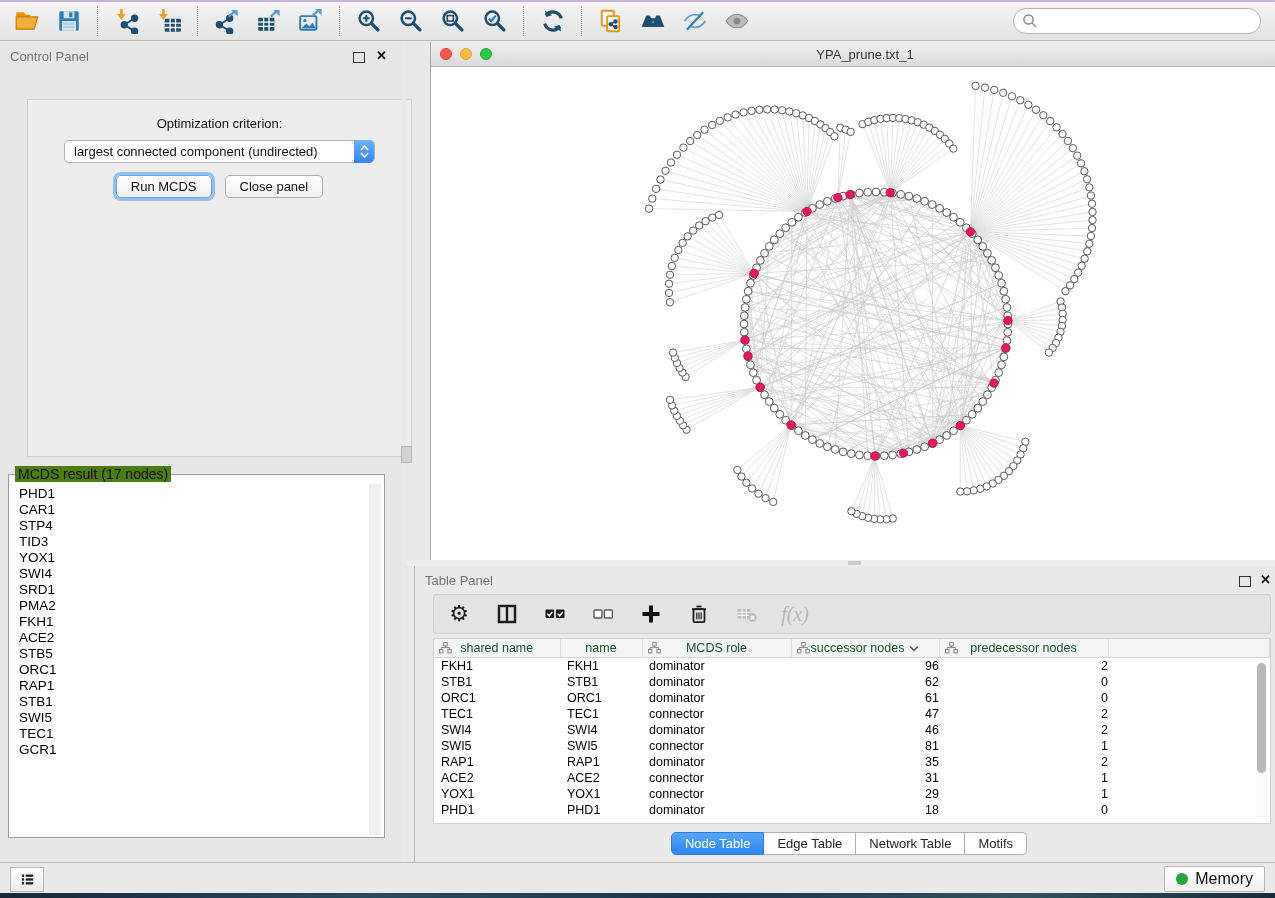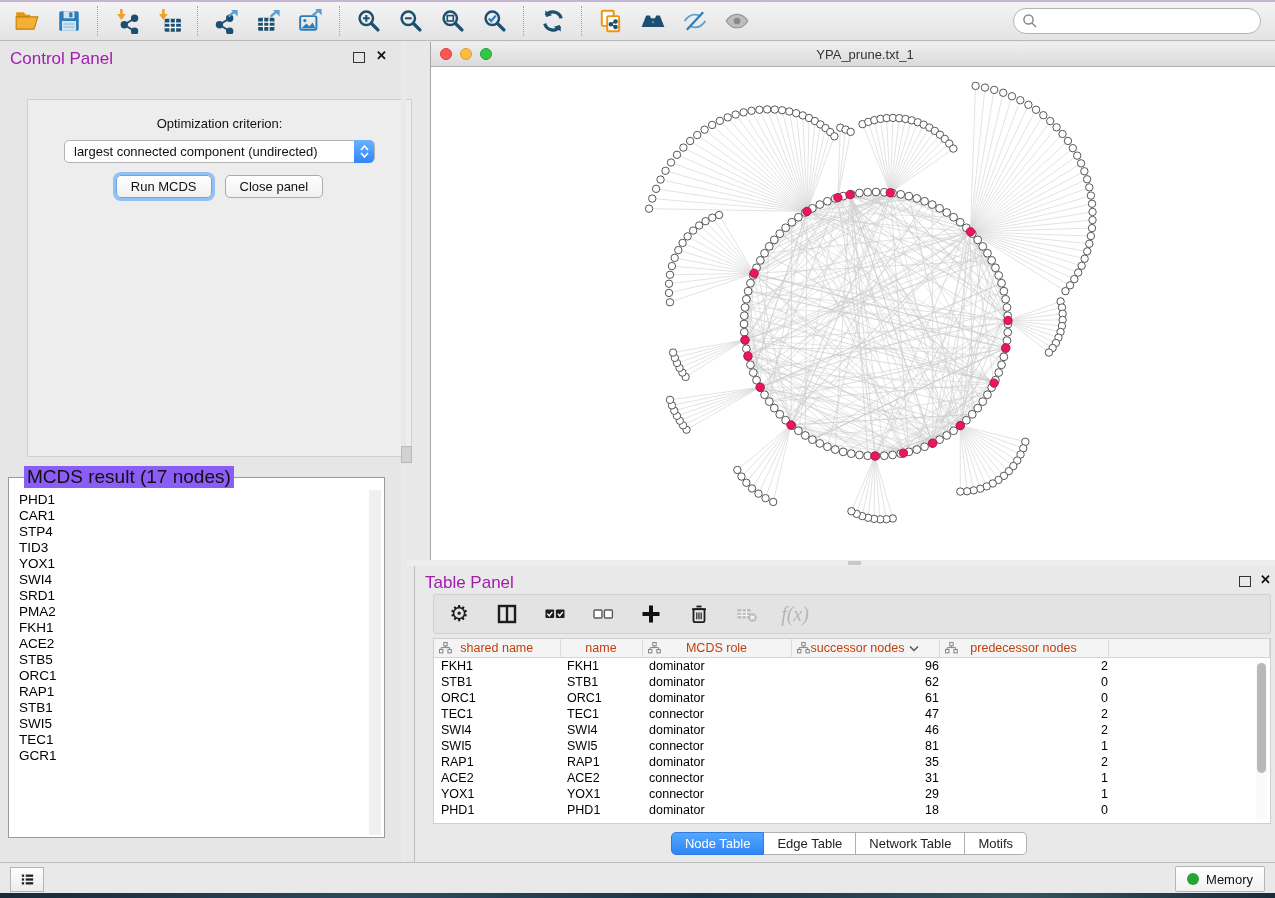--- a/index.html
+++ b/index.html
@@ -14,21 +14,21 @@
   .tb-sep{width:1px;height:30px;border-left:1px dotted #9f9f9f;margin:0 7px;}
   .tb-btn{width:42px;height:32px;display:flex;align-items:center;justify-content:center;cursor:default;}
   .tb-btn svg{width:26px;height:26px;}
   .search-wrap{margin-left:auto;margin-right:14px;position:relative;}
   .search-input{width:248px;height:26px;border:1px solid #b4b4b4;border-radius:13px;
                 background:#fff;padding:0 10px 0 30px;font-size:13px;outline:none;box-sizing:border-box;}
   .search-glyph{position:absolute;left:9px;top:5px;width:16px;height:16px;}
   
   .control-panel{position:absolute;left:0;top:42px;width:401px;height:820px;background:#e6e6e6;}
   .panel-head{position:relative;height:28px;}
-  .panel-title{position:absolute;left:10px;top:7px;font-size:17px;color:#a21caf;}
+  .panel-title{position:absolute;left:10px;top:7px;font-size:13px;color:#737373;}
   .float-btn{position:absolute;top:10px;width:10px;height:9px;border:1.5px solid #333;background:transparent;}
   .close-btn{position:absolute;top:6px;font-size:13px;font-weight:bold;color:#111;line-height:15px;}
   .cp-float{right:36px;} .cp-close{right:14px;}
   .seg-row{position:absolute;left:0;width:100%;display:flex;justify-content:center;}
   .cp-tabs{top:33px;}
   .seg{height:21px;line-height:21px;padding:0 13px;font-size:13px;background:#fff;
        border:1px solid #b0b0b0;border-left:none;cursor:default;color:#222;}
   .seg:first-child{border-left:1px solid #b0b0b0;border-radius:5px 0 0 5px;}
   .seg:last-child{border-radius:0 5px 5px 0;}
   .seg.sel{background:linear-gradient(#55a7fd,#2e85f6);color:#fff;border-color:#2e7ae0;}
@@ -41,21 +41,21 @@
   .select-step{position:absolute;right:0;top:-1px;width:20px;height:23px;border-radius:0 5px 5px 0;
                background:linear-gradient(#6cb1fc,#2f86f6);display:flex;flex-direction:column;
                align-items:center;justify-content:center;gap:1px;}
   .select-step svg{width:9px;height:6px;}
   .btn-row{margin-top:12px;display:flex;justify-content:center;gap:13px;}
   .mac-btn{height:23px;line-height:21px;padding:0 14px;font-size:13px;color:#111;
            background:linear-gradient(#ffffff,#f0f0f0);border:1px solid #ababab;border-radius:5px;}
   .mac-btn.focused{box-shadow:0 0 0 3px #8fc1f7;border-color:#6ea4e0;}
   .result-box{position:absolute;left:8px;top:424px;width:375px;height:370px;
               border:1px solid #9a9a9a;background:#fff;margin:0;padding:0;}
-  .result-box legend{font-size:19px;padding:0 3px;margin-left:15px;color:#111;background:#8b5cf6;}
+  .result-box legend{font-size:14px;padding:0 3px;margin-left:6px;color:#111;background:#4d7c0f;}
   .result-list{position:absolute;left:0;top:0;width:100%;height:100%;overflow:hidden;
                padding:4px 0 0 10px;box-sizing:border-box;font-size:13.5px;line-height:16px;color:#000;}
   .result-scroll{position:absolute;right:3px;top:2px;bottom:2px;width:12px;background:#f0f0f0;}
   
   .v-splitter{position:absolute;left:401px;top:42px;width:5px;height:820px;background:#e9e9e9;}
   .v-grip{position:absolute;left:0px;top:404px;width:9px;height:15px;background:#d2d2d2;border:1px solid #b8b8b8;}
   .h-splitter{position:absolute;left:406px;top:560px;width:869px;height:6px;background:#ededed;}
   .h-grip{position:absolute;left:442px;top:1px;width:13px;height:4px;background:#c9c9c9;}
   
   .net-window{position:absolute;left:406px;top:42px;width:869px;height:518px;
@@ -79,38 +79,38 @@
               border:1px solid #d0d0d0;border-radius:3px;display:flex;align-items:center;
               gap:22px;padding-left:12px;box-sizing:border-box;}
   .tp-tool{width:26px;height:26px;display:flex;align-items:center;justify-content:center;}
   .tp-tool svg{width:22px;height:22px;}
   .gear-glyph{font-size:22px;line-height:22px;color:#1c1c1c;}
   .fx-glyph{font-family:"Liberation Serif",serif;font-style:italic;font-size:20px;color:#b2b2b2;}
   .tp-table{position:absolute;left:18px;top:72px;width:838px;height:186px;background:#fff;
             border:1px solid #cfcfcf;box-sizing:border-box;overflow:hidden;}
   table.grid{border-collapse:collapse;table-layout:fixed;width:100%;font-size:12.5px;}
   table.grid th{height:18px;background:#f4f4f4;border-bottom:1px solid #d4d4d4;border-right:1px solid #dcdcdc;
-                font-weight:normal;position:relative;padding:0;color:#c2410c;}
+                font-weight:normal;position:relative;padding:0;color:#14532d;}
   table.grid th .th-inner{display:flex;align-items:center;justify-content:center;gap:5px;height:18px;}
   table.grid th .tree{position:absolute;left:5px;top:3px;}
   table.grid td{height:16px;padding:0 0 0 7px;white-space:nowrap;overflow:hidden;color:#000;}
   td.num{text-align:right;padding-right:20px;}
   td.num2{text-align:right;padding-right:13px;}
   .tp-scroll{position:absolute;right:3px;top:22px;width:11px;height:158px;background:#fafafa;}
   .tp-thumb{position:absolute;left:1px;top:2px;width:9px;height:110px;background:#b9b9b9;border-radius:5px;}
   .tp-tabs{top:266px;}
   
   .status-bar{position:absolute;left:0;top:862px;width:1275px;height:31px;background:#e9e9e9;
               border-top:1px solid #bdbdbd;box-sizing:border-box;}
   .task-btn{position:absolute;left:10px;top:4px;width:32px;height:23px;background:linear-gradient(#fdfdfd,#ededed);
             border:1px solid #b5b5b5;display:flex;align-items:center;justify-content:center;}
   .task-btn svg{width:17px;height:17px;}
   .mem-btn{position:absolute;right:10px;top:3px;height:24px;background:linear-gradient(#ffffff,#f1f1f1);
            border:1px solid #b5b5b5;border-radius:2px;display:flex;align-items:center;gap:7px;
-           padding:0 11px;font-size:13px;color:#111;}
+           padding:0 11px;font-size:16px;color:#111;}
   .mem-dot{width:12px;height:12px;border-radius:50%;background:#27a437;}
   .wallpaper{position:absolute;left:0;top:893px;width:1275px;height:5px;
              background:linear-gradient(90deg,#17293a,#2c4a5e 30%,#1b3347 55%,#33525f 80%,#182b3c);}
 </style>
 </head>
 <body>
 
 <div class="top-strip"></div>
 
 <div class="toolbar">

